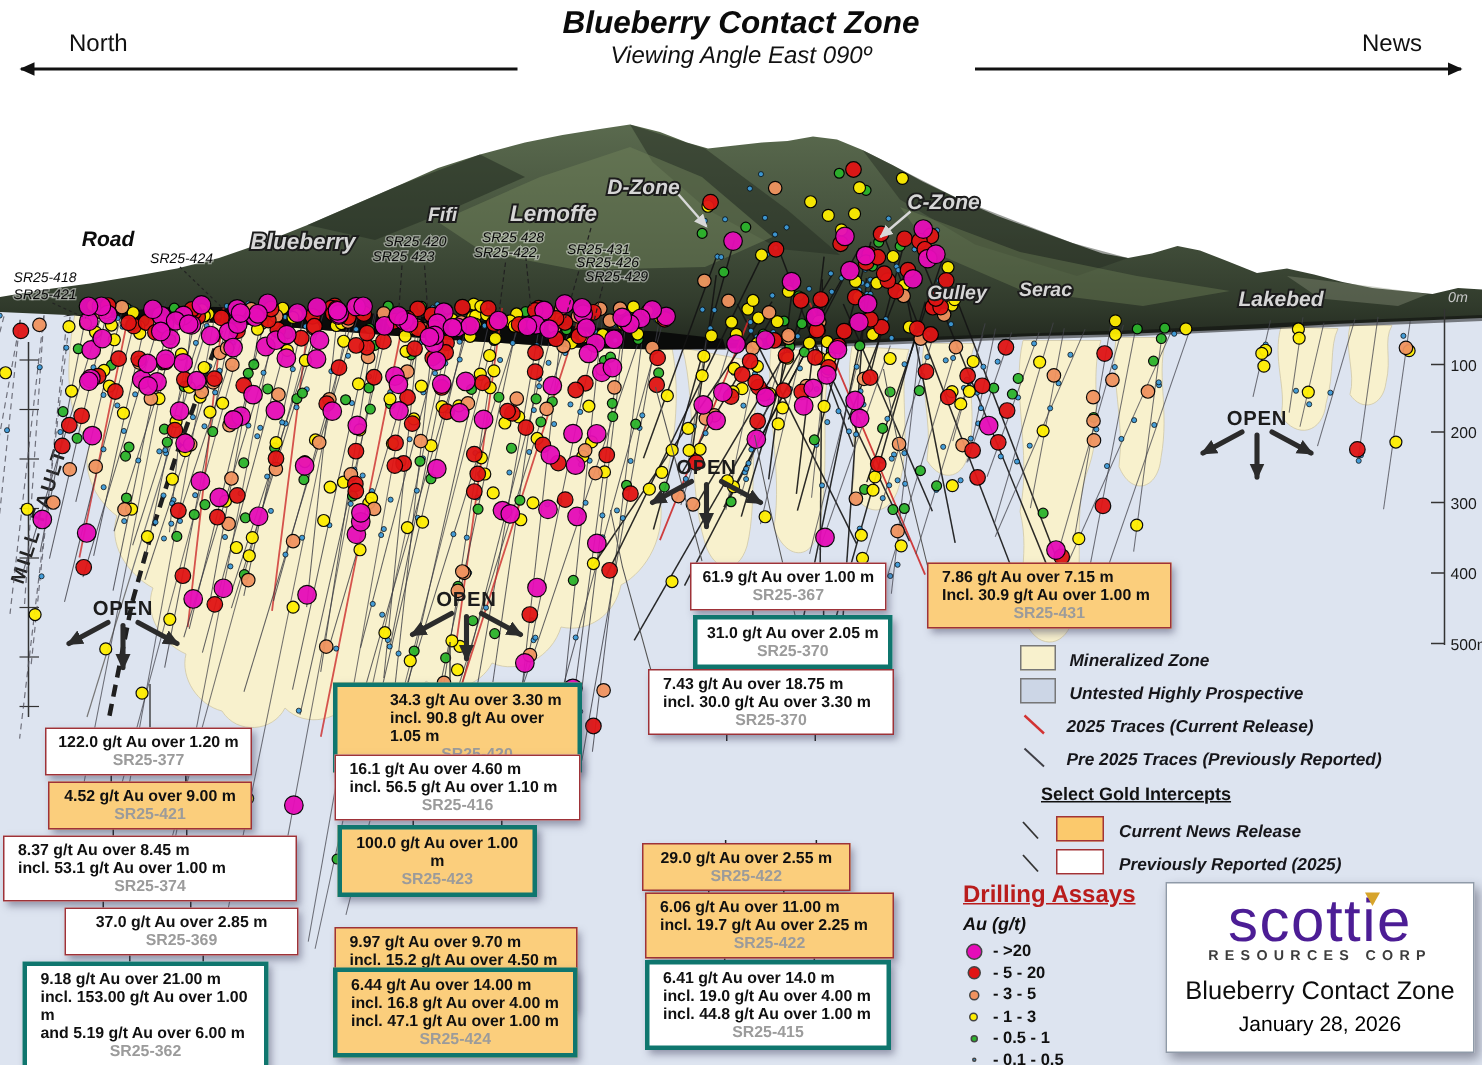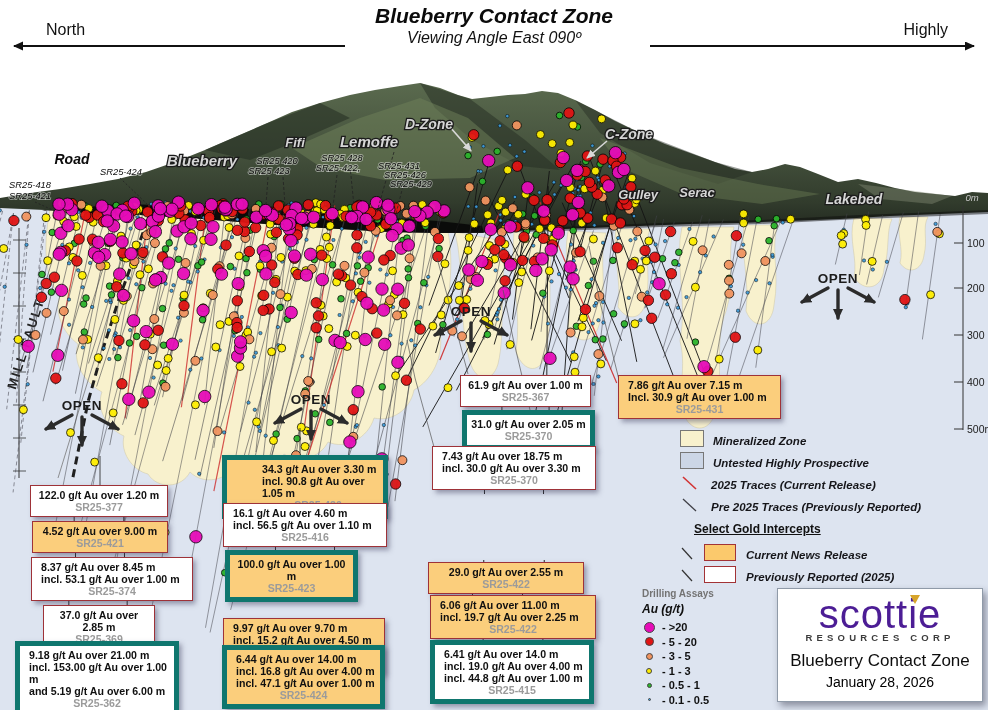--- a/index.html
+++ b/index.html
@@ -13,40 +13,40 @@
   .t-sub{font-style:italic;font-size:16px;color:#111;margin-top:2px}
   .compass{position:absolute;top:21px;font-size:16px;color:#111}
   #north{left:46px} #south{right:40px}
 
   
   #callouts{position:absolute;inset:0;pointer-events:none}
   .callout{position:absolute;box-sizing:border-box;background:#ffffff;border:1.4px solid #9e3238;
            box-shadow:2.5px 3px 5px rgba(70,70,100,.5);font-weight:bold;font-size:10.6px;
            line-height:12px;color:#101010;padding:3px 4px;text-align:center}
   .callout.curr{background:#fbce7c}
-  .callout.grey{border:5px solid #0f766e}
+  .callout.grey{border:3px solid #0f766e}
   .callout.multi .assay{text-align:left;padding-left:5px}
   .callout .hole{color:#9b9b9b}
 
   
   #legend{position:absolute;left:680px;top:428px;width:300px}
   .leg-row{display:flex;align-items:flex-end;margin-bottom:3px;height:19px}
   .leg-row .sw{width:22px;height:15px;border:1px solid #777;margin-right:9px;flex:none}
   .sw.mineral{background:#f8f1cd}
   .sw.untested{background:#ccd6e6}
   .leg-svg{margin-right:9px;flex:none}
   .leg-label{font-style:italic;font-weight:bold;font-size:11.5px;color:#16161a}
   .gold-hdr{font-weight:bold;font-size:12px;text-decoration:underline;margin:9px 0 6px 14px;color:#111}
   .sw.gold{width:30px;height:15px;border:1.3px solid #a23336;margin-right:10px;flex:none}
   .gold.curr{background:#fbc96c}
   .gold.prev{background:#ffffff}
 
   
   #assaysleg{position:absolute;left:642px;top:588px}
-  .da-title{font-weight:bold;font-size:10px;color:#737373}
+  .da-title{font-weight:bold;font-size:16px;text-decoration:underline;color:#b91c1c}
   .da-sub{font-weight:bold;font-style:italic;font-size:12px;margin:3px 0 4px;color:#101010}
   .da-row{display:flex;align-items:center;height:14.5px;font-weight:bold;font-size:11px;color:#101010}
   .da-dotc{width:14px;display:flex;justify-content:center;align-items:center;margin-right:6px;flex:none}
   .da-dot{border-radius:50%;border:1px solid #444;box-sizing:border-box}
 
   
   #logo{position:absolute;left:777px;top:588px;width:206px;height:114px;background:#fff;
         border:1px solid #8f9aa8;box-shadow:3px 4px 7px rgba(40,40,60,.45);text-align:center;
         padding-top:4px;box-sizing:border-box}
   .brand-wrap{position:relative;display:inline-block}
@@ -1418,37 +1418,37 @@
       <line x1="345" y1="46" x2="14" y2="46" stroke="#111" stroke-width="2" marker-end="url(#mA)"></line>
       <line x1="650" y1="46" x2="974" y2="46" stroke="#111" stroke-width="2" marker-end="url(#mA)"></line>
     </g>
   </svg>
 
   <div id="title">
     <div class="t-main">Blueberry Contact Zone</div>
     <div class="t-sub">Viewing Angle East 090º</div>
   </div>
   <div id="north" class="compass">North</div>
-  <div id="south" class="compass">Highly</div>
+  <div id="south" class="compass">News</div>
 
   <div id="callouts">
       <div class="callout" style="left: 30px; top: 485px; width: 138px;">
         <div class="assay">122.0 g/t Au over 1.20 m</div>
         <div class="hole">SR25-377</div>
       </div>
       <div class="callout curr" style="left: 32px; top: 521px; width: 136px;">
         <div class="assay">4.52 g/t Au over 9.00 m</div>
         <div class="hole">SR25-421</div>
       </div>
-      <div class="callout multi" style="left: 31px; top: 557px; width: 162px;">
+      <div class="callout multi" style="left: 2px; top: 557px; width: 196px;">
         <div class="assay">8.37 g/t Au over 8.45 m</div>
         <div class="assay">incl. 53.1 g/t Au over 1.00 m</div>
         <div class="hole">SR25-374</div>
       </div>
-      <div class="callout" style="left: 43px; top: 605px; width: 112px;">
+      <div class="callout" style="left: 43px; top: 605px; width: 156px;">
         <div class="assay">37.0 g/t Au over 2.85 m</div>
         <div class="hole">SR25-369</div>
       </div>
       <div class="callout grey multi" style="left: 15px; top: 641px; width: 164px;">
         <div class="assay">9.18 g/t Au over 21.00 m</div>
         <div class="assay">incl. 153.00 g/t Au over 1.00 m</div>
         <div class="assay">and 5.19 g/t Au over 6.00 m</div>
         <div class="hole">SR25-362</div>
       </div>
       <div class="callout curr grey multi" style="left: 222px; top: 455px; width: 166px; padding-left: 30px;">
@@ -1483,21 +1483,21 @@
       </div>
       <div class="callout grey" style="left: 462px; top: 410px; width: 133px;">
         <div class="assay">31.0 g/t Au over 2.05 m</div>
         <div class="hole">SR25-370</div>
       </div>
       <div class="callout multi" style="left: 432px; top: 446px; width: 164px;">
         <div class="assay">7.43 g/t Au over 18.75 m</div>
         <div class="assay">incl. 30.0 g/t Au over 3.30 m</div>
         <div class="hole">SR25-370</div>
       </div>
-      <div class="callout curr" style="left: 428px; top: 562px; width: 156px;">
+      <div class="callout curr" style="left: 428px; top: 562px; width: 139px;">
         <div class="assay">29.0 g/t Au over 2.55 m</div>
         <div class="hole">SR25-422</div>
       </div>
       <div class="callout curr multi" style="left: 430px; top: 595px; width: 166px;">
         <div class="assay">6.06 g/t Au over 11.00 m</div>
         <div class="assay">incl. 19.7 g/t Au over 2.25 m</div>
         <div class="hole">SR25-422</div>
       </div>
       <div class="callout grey multi" style="left: 430px; top: 640px; width: 164px;">
         <div class="assay">6.41 g/t Au over 14.0 m</div>

